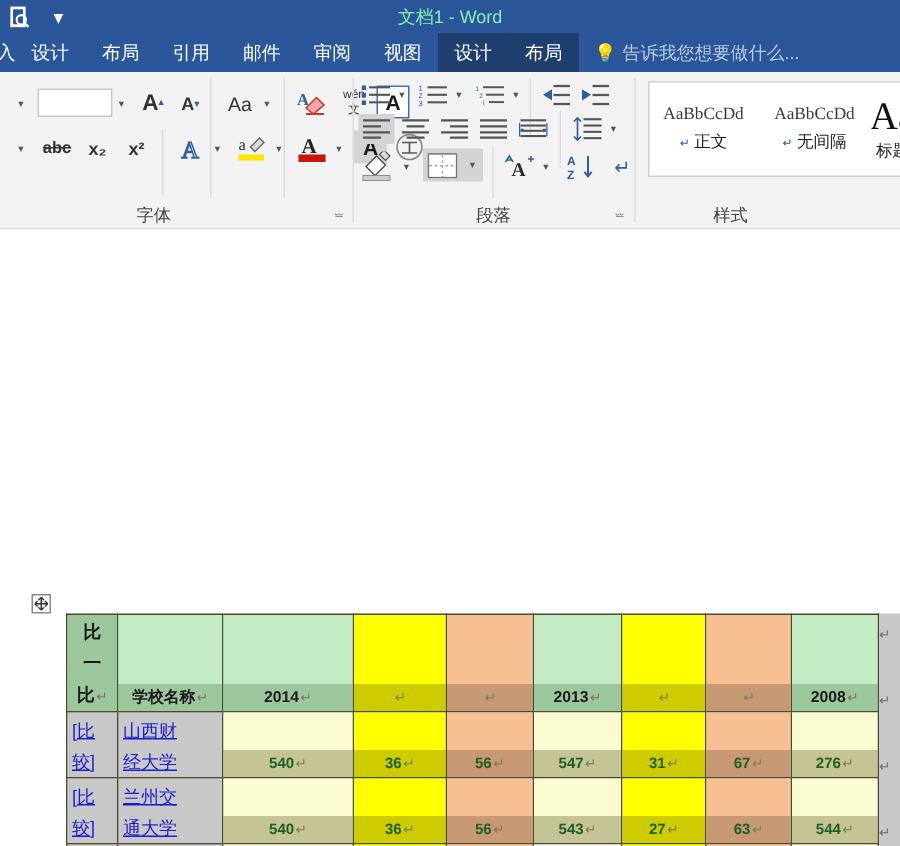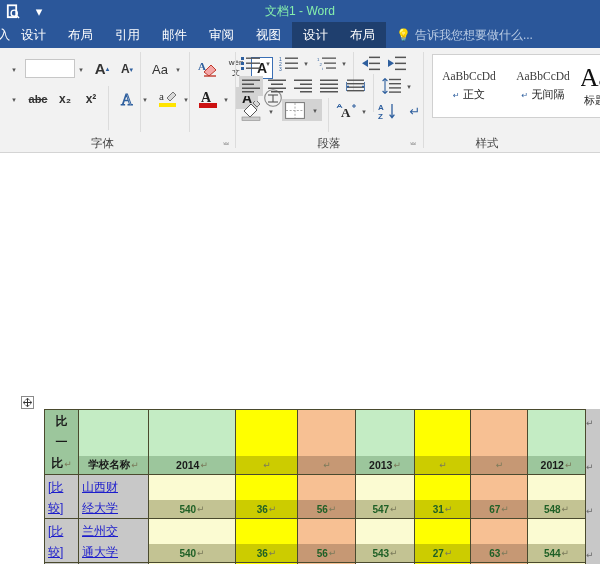--- a/index.html
+++ b/index.html
@@ -556,21 +556,21 @@
         <div class="fill-bot" style="background:#c69874;"></div>
         <div class="hlabel">
               <span></span>
               <span class="pilcrow">↵</span>
             </div>
       </td>
       <td class="hdrcell">
         <div class="fill-top" style="background:#c4ecc4;"></div>
         <div class="fill-bot" style="background:#9cc69c;"></div>
         <div class="hlabel">
-              <span>2012</span>
+              <span>2008</span>
               <span class="pilcrow">↵</span>
             </div>
       </td>
     </tr>
 
     <tr>
       <td class="linkcell">
         <span class="linktext">[比</span>
         <span class="linktext">较]</span>
       </td>
@@ -623,21 +623,21 @@
             <div class="fill-bot" style="background:#c69874;"></div>
             <div class="cellwrap">
               <span>67</span>
               <span class="pilcrow">↵</span>
             </div>
           </td>
       <td>
             <div class="fill-top" style="background:#fbfbd2;"></div>
             <div class="fill-bot" style="background:#c3c393;"></div>
             <div class="cellwrap">
-              <span>548</span>
+              <span>276</span>
               <span class="pilcrow">↵</span>
             </div>
           </td>
     </tr>
 
     <tr>
       <td class="linkcell">
         <span class="linktext">[比</span>
         <span class="linktext">较]</span>
       </td>

